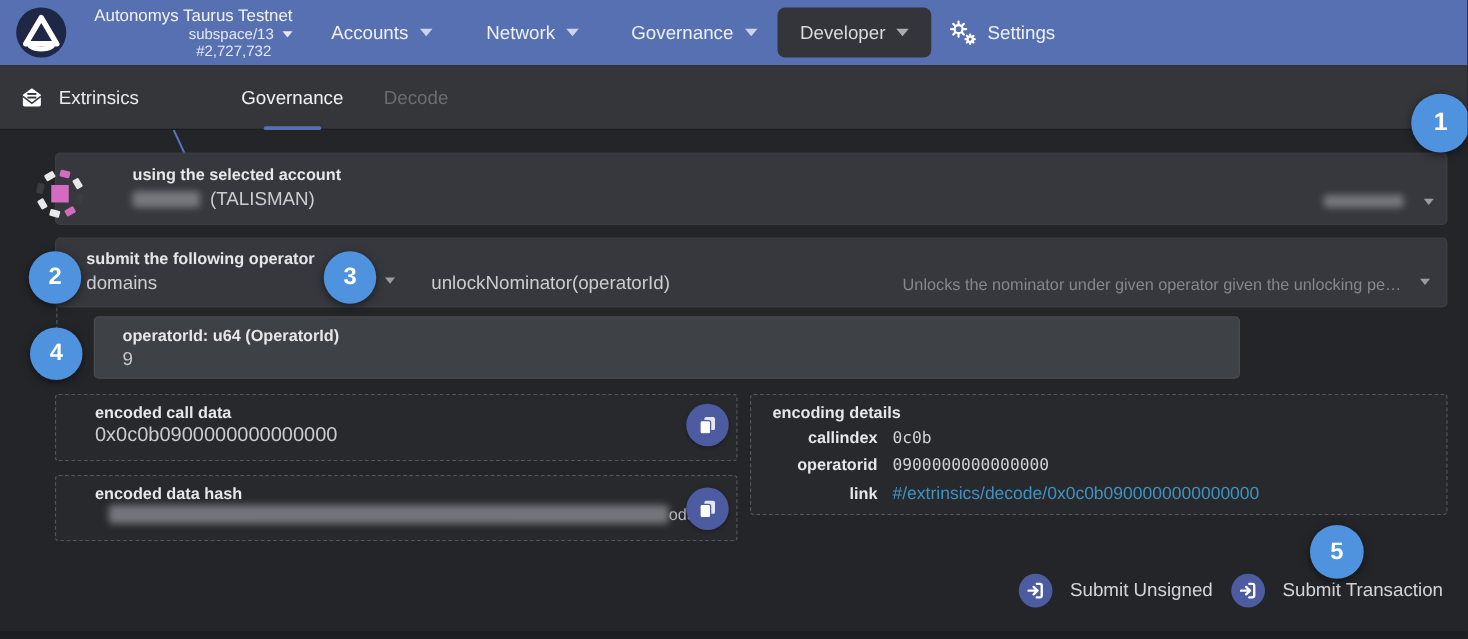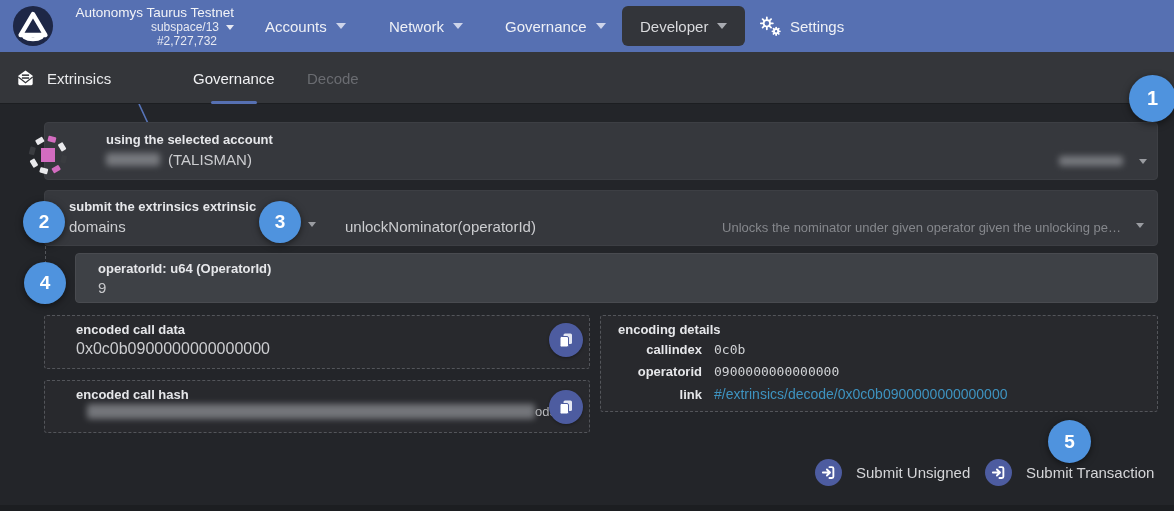--- a/index.html
+++ b/index.html
@@ -161,48 +161,48 @@
       <rect x="18" y="3" width="8" height="5.5" rx="1" fill="#d36cc0" transform="rotate(150 22 22)"></rect>
       <rect x="18" y="3" width="8" height="5.5" rx="1" fill="#e9e9ec" transform="rotate(195 22 22)"></rect>
       <rect x="18" y="3" width="8" height="5.5" rx="1" fill="#e9e9ec" transform="rotate(240 22 22)"></rect>
       <rect x="18" y="3" width="8" height="5.5" rx="1" fill="#3a3c40" transform="rotate(285 22 22)"></rect>
       <rect x="18" y="3" width="8" height="5.5" rx="1" fill="#e9e9ec" transform="rotate(330 22 22)"></rect>
     </g>
   </svg>
 </div>
 
 <section class="panel" style="left:44px; top:190px; width:1114px; height:56px;">
-  <div class="lbl abs" style="left:24px; top:8px;">submit the extrinsics extrinsic</div>
+  <div class="lbl abs" style="left:24px; top:8px;">submit the following operator</div>
   <div class="val abs" style="left:24px; top:27px;">domains</div>
   <span class="caret small abs" style="left:263px; top:31px; color:#9a9ca1;"></span>
   <div class="val abs" style="left:300px; top:27px;">unlockNominator(operatorId)</div>
   <div class="desc" style="right:36px; top:29px;">Unlocks the nominator under given operator given the unlocking pe…</div>
   <span class="caret small abs" style="right:13px; top:32px; color:#9a9ca1;"></span>
 </section>
 
 <div class="connector"></div>
 
-<section class="panel sub" style="left:75px; top:253px; width:1083px; height:50px;">
+<section class="panel sub" style="left:75px; top:253px; width:917px; height:50px;">
   <div class="lbl abs" style="left:22px; top:7px;">operatorId: u64 (OperatorId)</div>
   <div class="val abs" style="left:22px; top:25px; color:#c7c8cb;">9</div>
 </section>
 
 <section class="outbox" style="left:44px; top:315px; width:546px; height:54px;">
   <div class="lbl abs" style="left:31px; top:6px;">encoded call data</div>
   <div class="val abs" style="left:31px; top:24px; font-size:16px;">0x0c0b0900000000000000</div>
   <div class="iconbtn" style="left:504px; top:7px; width:34px; height:34px;">
     <svg width="16" height="16" viewBox="0 0 16 16">
       <rect x="5.5" y="1.5" width="8.5" height="10.5" rx="1.5" fill="#ffffff" opacity=".85"></rect>
       <rect x="2" y="4.5" width="8.5" height="10.5" rx="1.5" fill="#ffffff" stroke="#4d5ca0" stroke-width="1"></rect>
     </svg>
   </div>
 </section>
 
 <section class="outbox" style="left:44px; top:380px; width:546px; height:53px;">
-  <div class="lbl abs" style="left:31px; top:6px;">encoded call hash</div>
+  <div class="lbl abs" style="left:31px; top:6px;">encoded data hash</div>
   <div class="abs" style="left:14px; top:23px; display:flex; align-items:center;padding-left:28px;">
     <span class="redact" style="width:448px; height:15px;"></span>
     <span style="font-size:13px; color:#b9babd;">od5</span>
   </div>
   <div class="iconbtn" style="left:504px; top:9px; width:34px; height:34px;">
     <svg width="16" height="16" viewBox="0 0 16 16">
       <rect x="5.5" y="1.5" width="8.5" height="10.5" rx="1.5" fill="#ffffff" opacity=".85"></rect>
       <rect x="2" y="4.5" width="8.5" height="10.5" rx="1.5" fill="#ffffff" stroke="#4d5ca0" stroke-width="1"></rect>
     </svg>
   </div>

